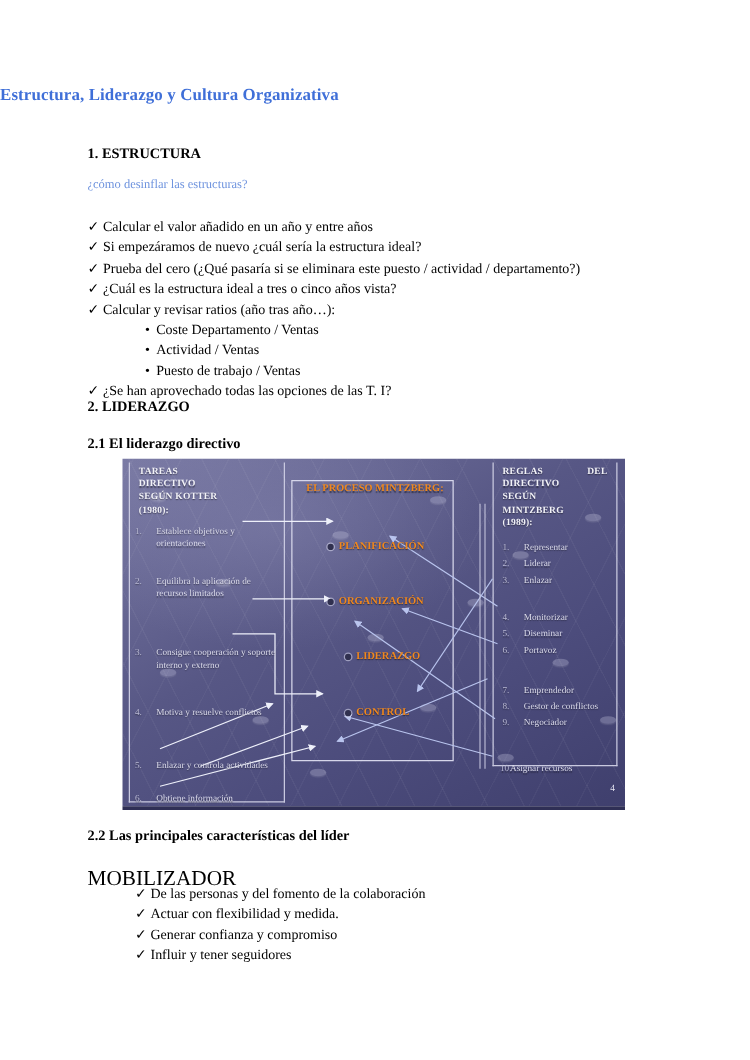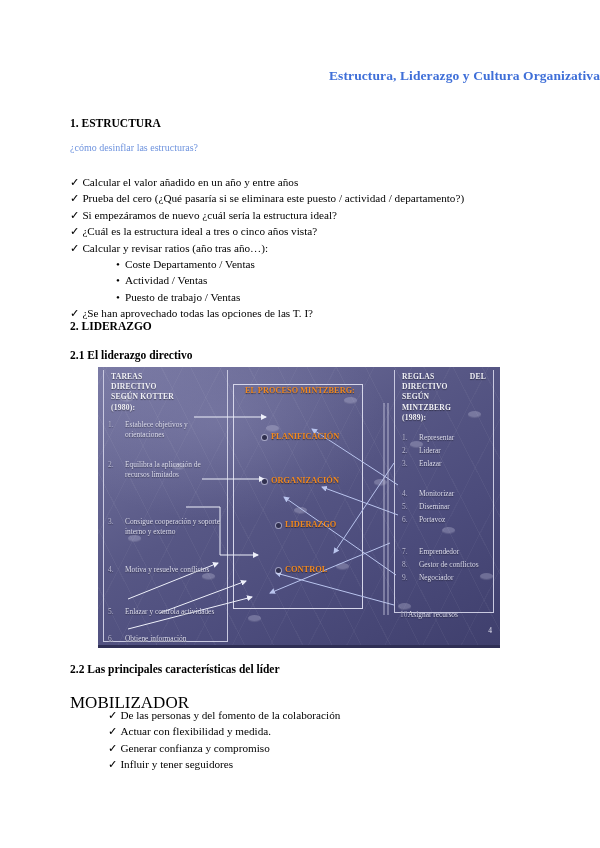--- a/index.html
+++ b/index.html
@@ -18,21 +18,21 @@
   .page {
     position: absolute;
     inset: 0;
     padding: 0;
   }
   .doc-title {
     position: absolute;
     top: 68px;
     left: 0;
     width: 600px;
-    text-align: right;
+    text-align: left;
     font-size: 13.5px;
     font-weight: bold;
     color: #3f6fd8;
     letter-spacing: .1px;
   }
   .h-section {
     position: absolute;
     left: 70px;
     font-size: 11.5px;
     font-weight: bold;
@@ -202,22 +202,22 @@
 <div class="page">
 
   <div class="doc-title">Estructura, Liderazgo y Cultura Organizativa</div>
 
   <div class="h-section" style="top:117px">1. ESTRUCTURA</div>
 
   <div class="subtitle-blue" style="top:142px">¿cómo desinflar las estructuras?</div>
 
   <div class="checklist" style="top:174px">
     <div class="check-row"><span class="chk">✓</span><span>Calcular el valor añadido en un año y entre años</span></div>
+    <div class="check-row"><span class="chk">✓</span><span>Si empezáramos de nuevo ¿cuál sería la estructura ideal?</span></div>
     <div class="check-row"><span class="chk">✓</span><span>Prueba del cero (¿Qué pasaría si se eliminara este puesto / actividad / departamento?)</span></div>
-    <div class="check-row"><span class="chk">✓</span><span>Si empezáramos de nuevo ¿cuál sería la estructura ideal?</span></div>
     <div class="check-row"><span class="chk">✓</span><span>¿Cuál es la estructura ideal a tres o cinco años vista?</span></div>
     <div class="check-row"><span class="chk">✓</span><span>Calcular y revisar ratios (año tras año…):</span></div>
     <ul class="sub-bullets">
       <li>Coste Departamento / Ventas</li>
       <li>Actividad / Ventas</li>
       <li>Puesto de trabajo / Ventas</li>
     </ul>
     <div class="check-row"><span class="chk">✓</span><span>¿Se han aprovechado todas las opciones de las T. I?</span></div>
   </div>
 

